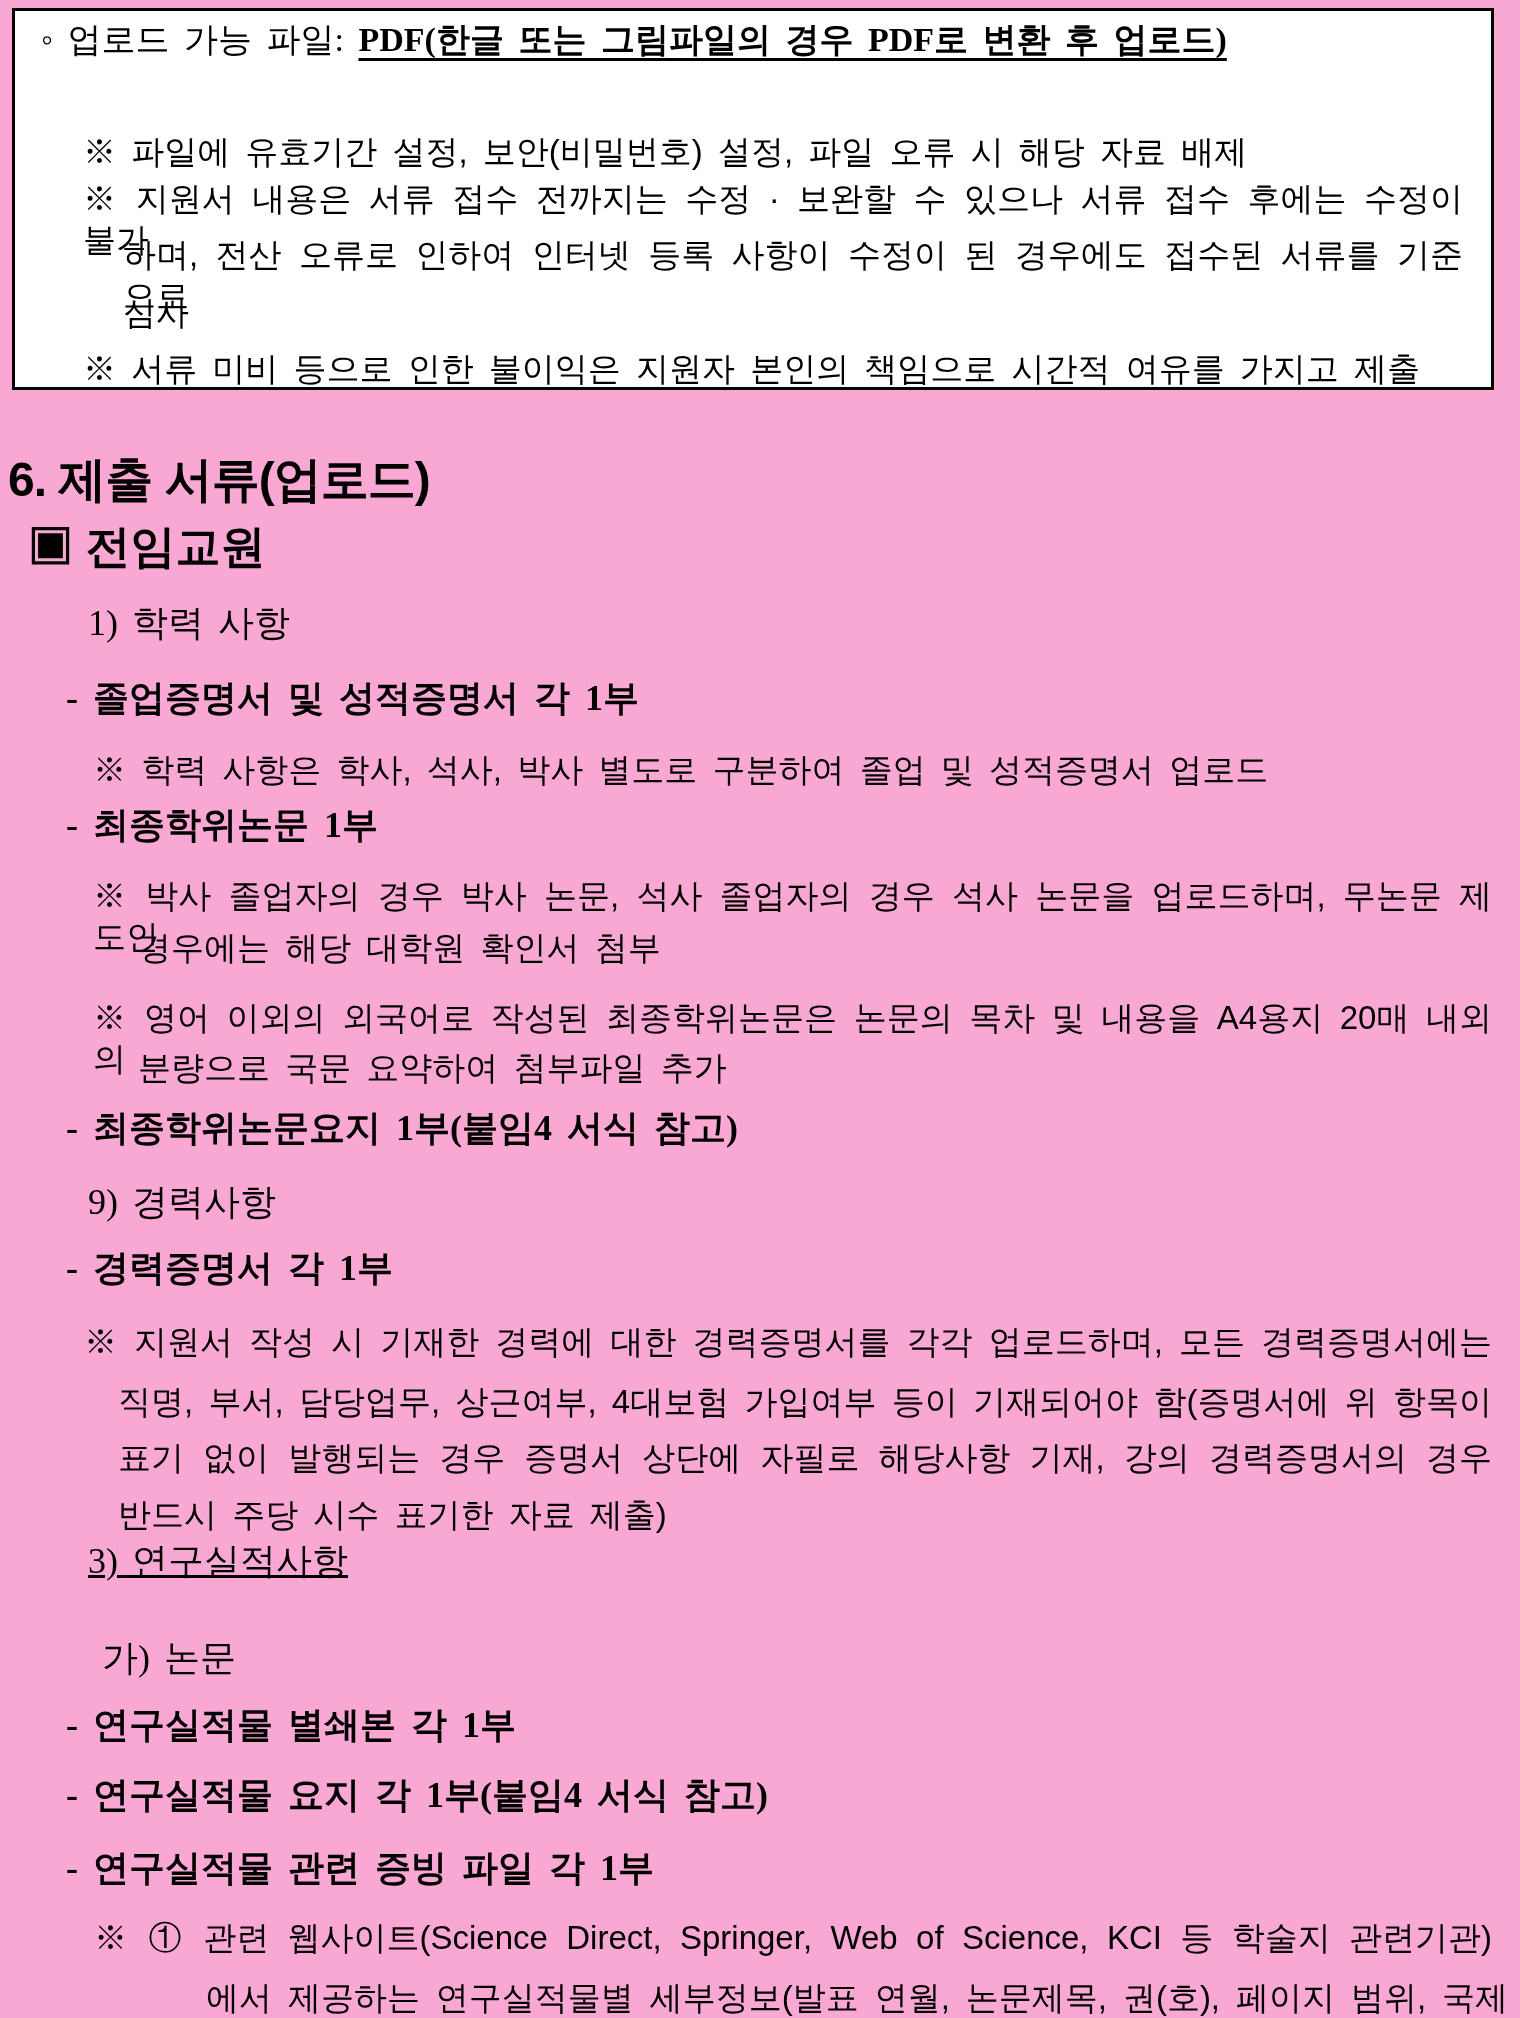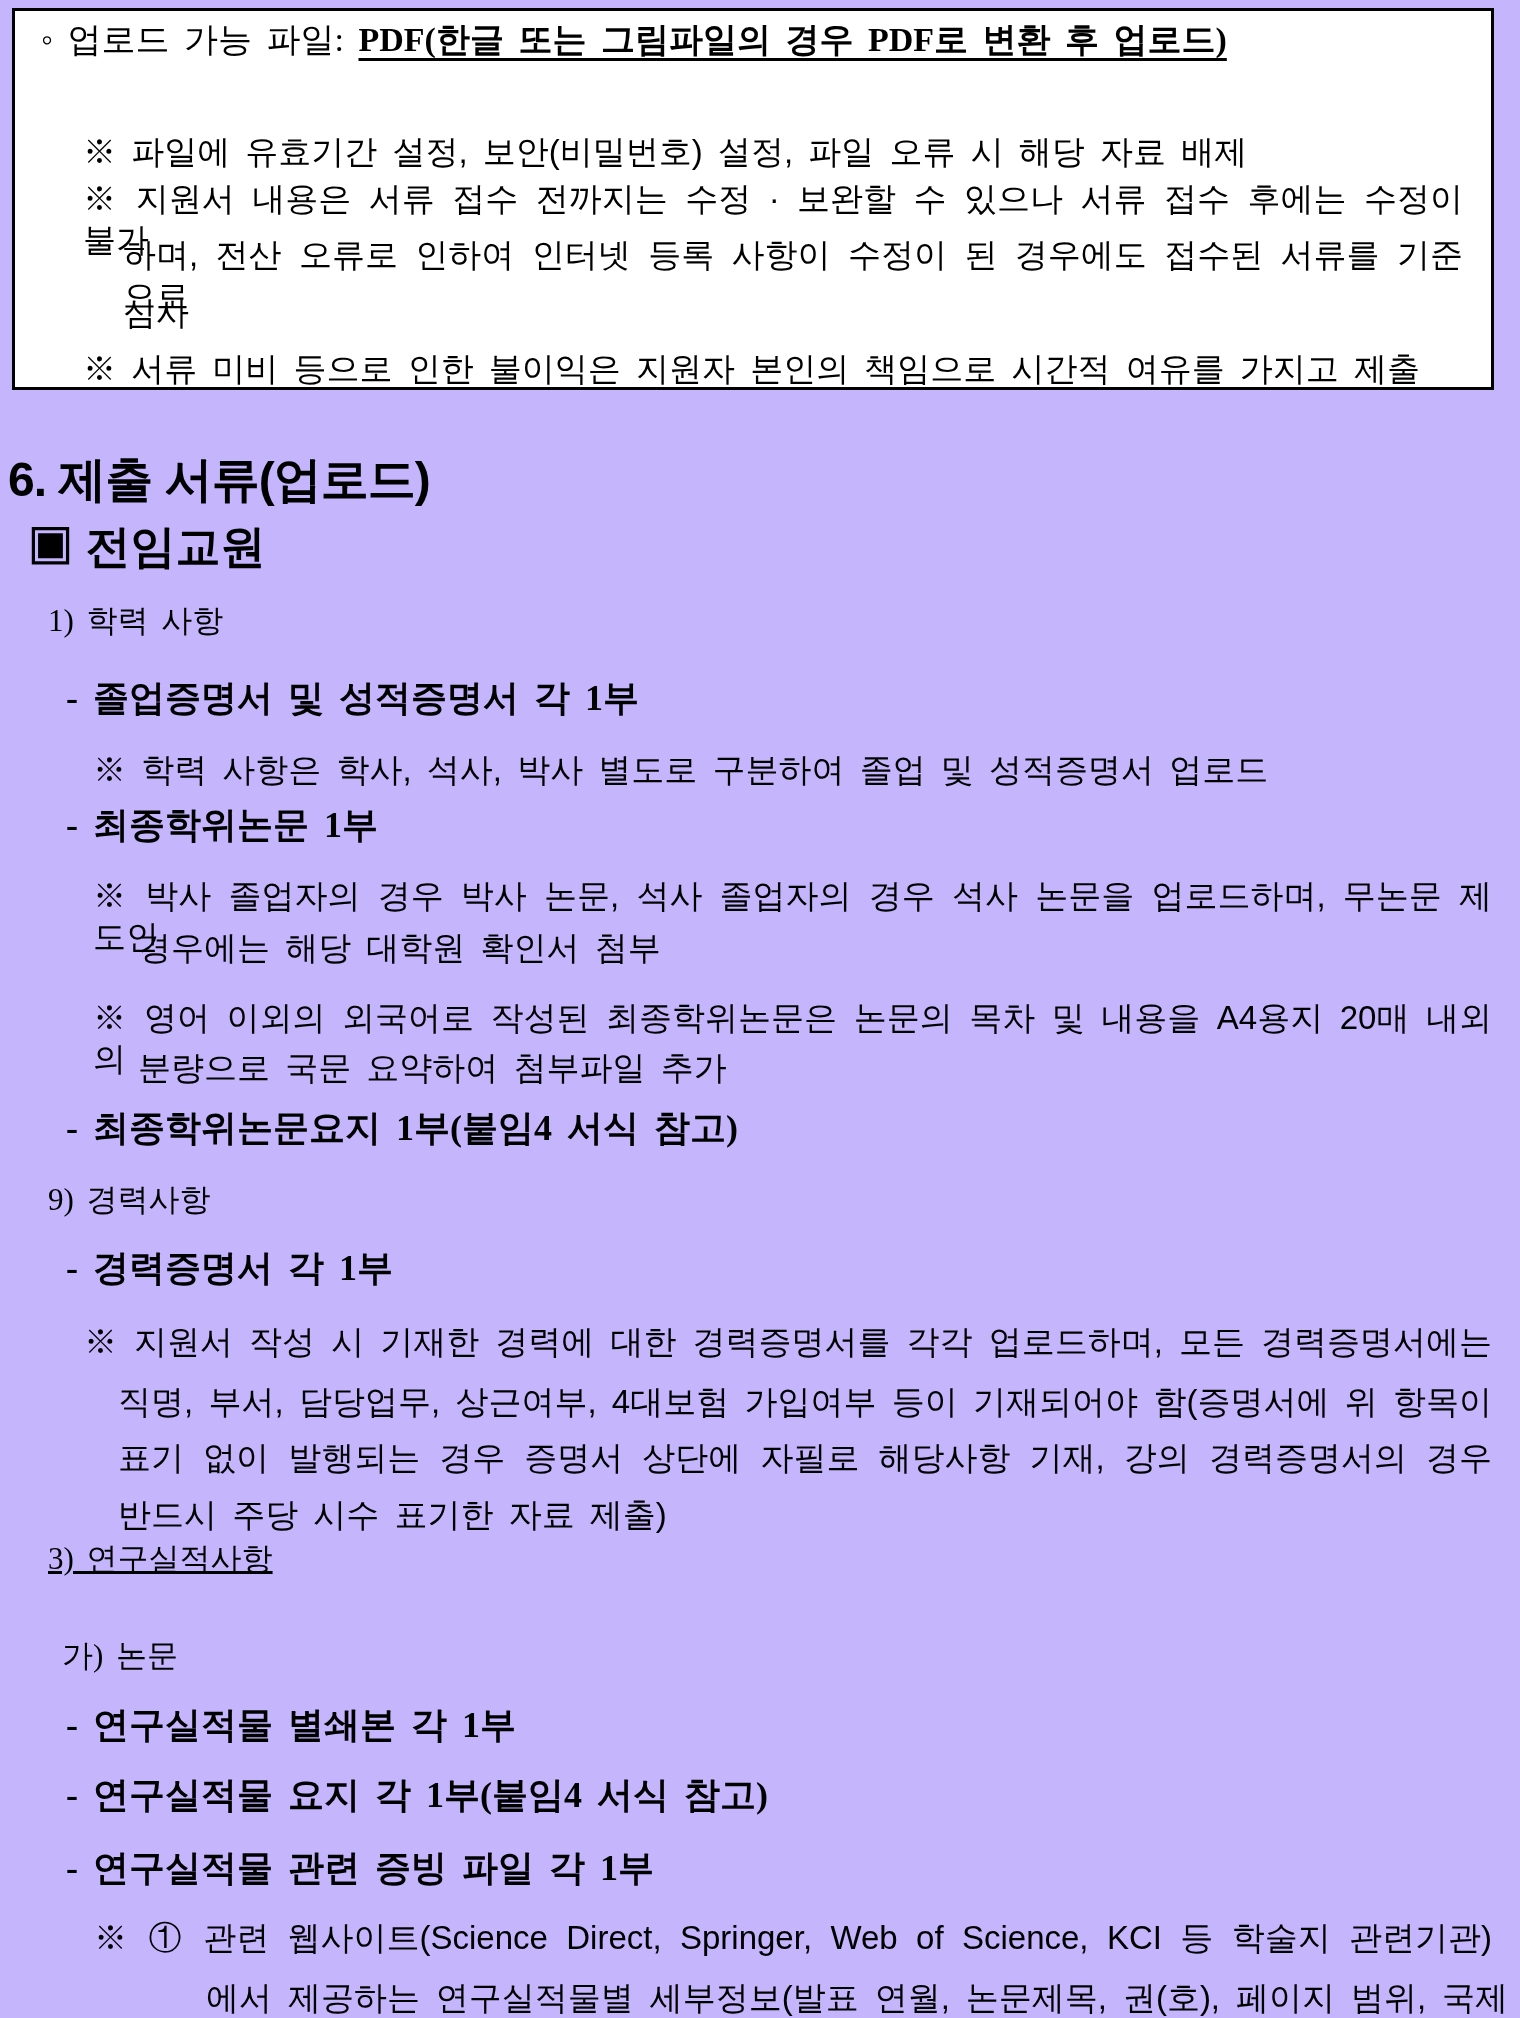--- a/index.html
+++ b/index.html
@@ -1,20 +1,20 @@
 <!DOCTYPE html>
 <html><head>
 <meta charset="utf-8">
 <style>
   * { margin:0; padding:0; box-sizing:border-box; }
   body { background:#ffffff; }
   .page {
     position:relative;
     width:1520px; height:2018px;
-    background:#c4b5fd; color:#000000;
+    background:#f9a8d4; color:#000000;
     overflow:hidden;
   }
   .ln { position:absolute; white-space:nowrap; }
   .sans { font-family:"Liberation Sans", sans-serif; }
   .serif { font-family:"Liberation Serif", serif; }
 
   .notice-box {
     position:absolute;
     left:12px; top:8px;
     width:1482px; height:382px;
@@ -26,21 +26,21 @@
     font-weight:bold;
     text-decoration:underline;
     text-decoration-thickness:3px;
     text-underline-offset:7px;
   }
   .note { font-size:33px; line-height:1.25; word-spacing:6px; }
   .just { white-space:normal; text-align:justify; text-align-last:justify; }
 
   .h6 { font-size:48px; font-weight:800; letter-spacing:-1px; line-height:1.15; }
   .h-faculty { font-size:45px; font-weight:bold; line-height:1.2; }
-  .h-num { font-size:31px; line-height:1.2; word-spacing:5px; }
+  .h-num { font-size:36px; line-height:1.2; word-spacing:5px;margin-left:40px; }
   .item { font-size:36px; font-weight:bold; line-height:1.2; word-spacing:6px; }
 </style>
 </head>
 <body>
 
 <div class="page">
 
   <div class="notice-box">
     <div class="ln nb-title serif" style="left:26px; top:8px;">
       <span>◦ 업로드 가능 파일: </span><span class="title-em">PDF(한글 또는 그림파일의 경우 PDF로 변환 후 업로드)</span>

